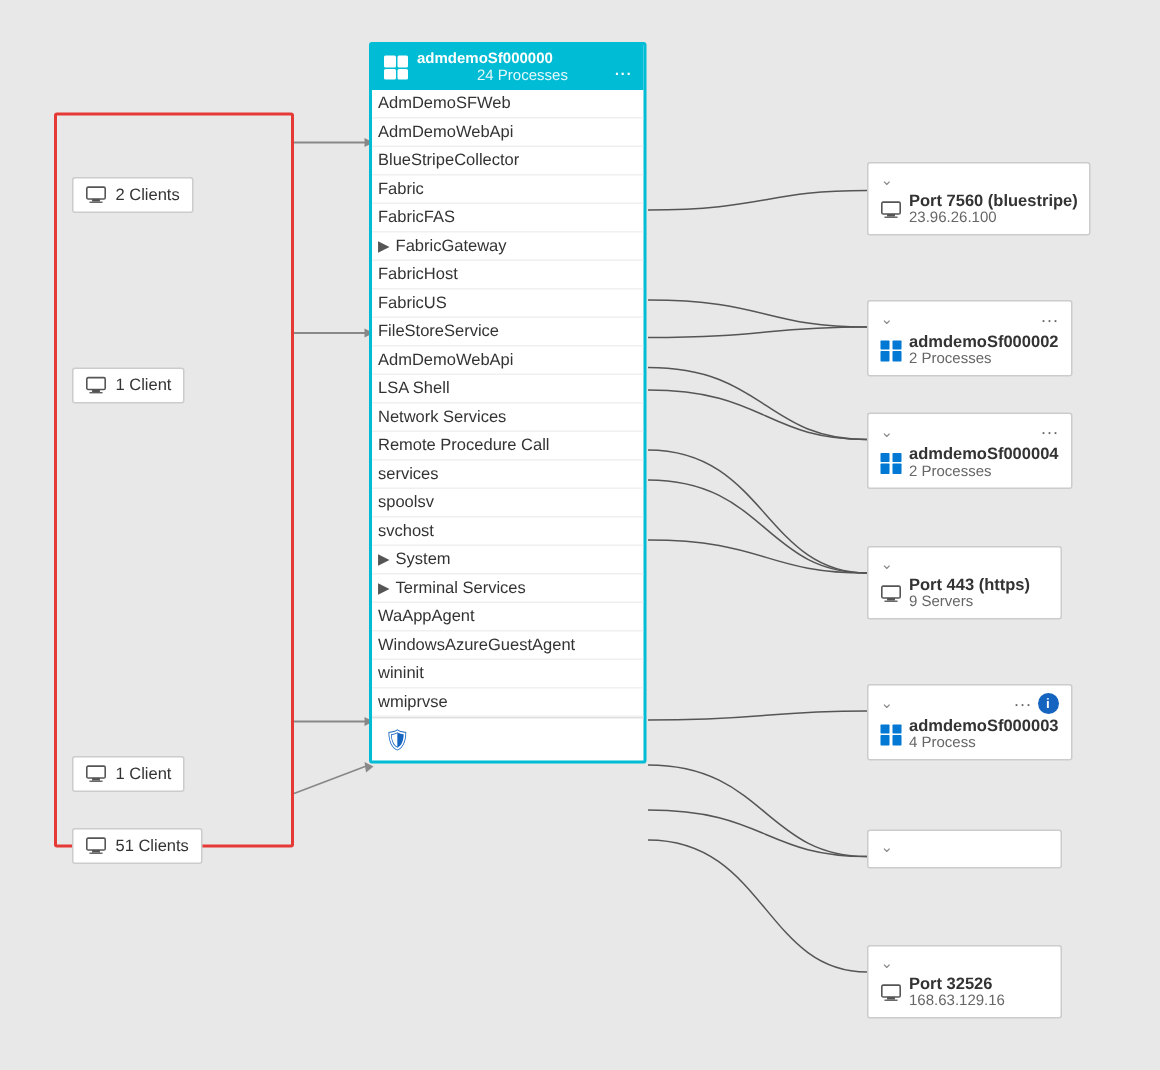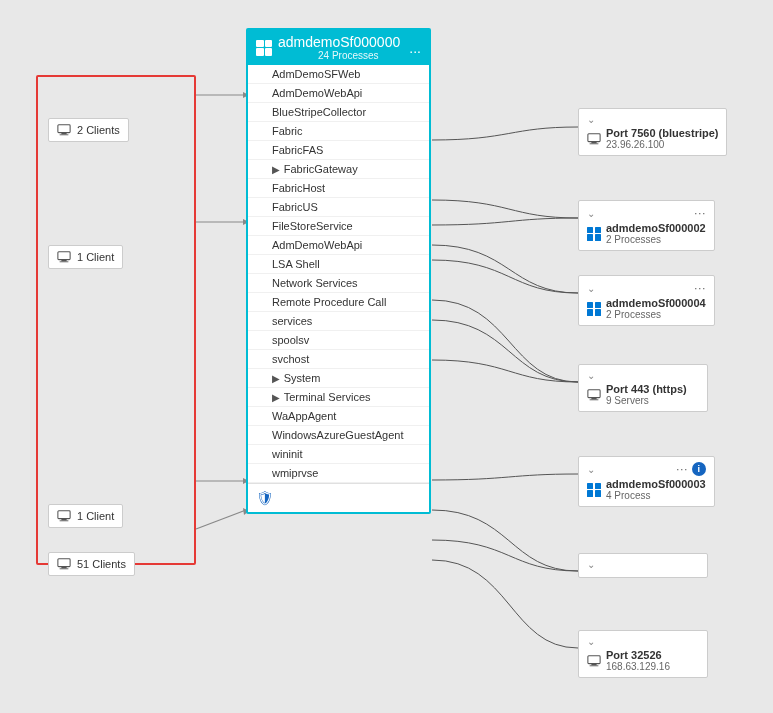--- a/index.html
+++ b/index.html
@@ -90,34 +90,34 @@
     .windows-icon span {
       background: white;
       border-radius: 1px;
     }
     .center-panel-header .more-icon {
       cursor: pointer;
       color: white;
       font-size: 14px;
     }
     .center-panel-title {
-      font-weight: 400;
-      font-size: 14px;
+      font-weight: 700;
+      font-size: 10px;
     }
     .center-panel-subtitle {
       font-size: 10px;
       opacity: 0.9;
       margin-left: 40px;
     }
     .process-list {
       max-height: 580px;
       overflow-y: auto;
     }
     .process-item {
-      padding: 3px 24px;
+      padding: 3px 4px;
       border-bottom: 1px solid #f0f0f0;
       color: #333;
       font-size: 11px;
       cursor: pointer;
     }
     .process-item.arrow-item {
       display: flex;
       align-items: center;
       gap: 4px;
     }

